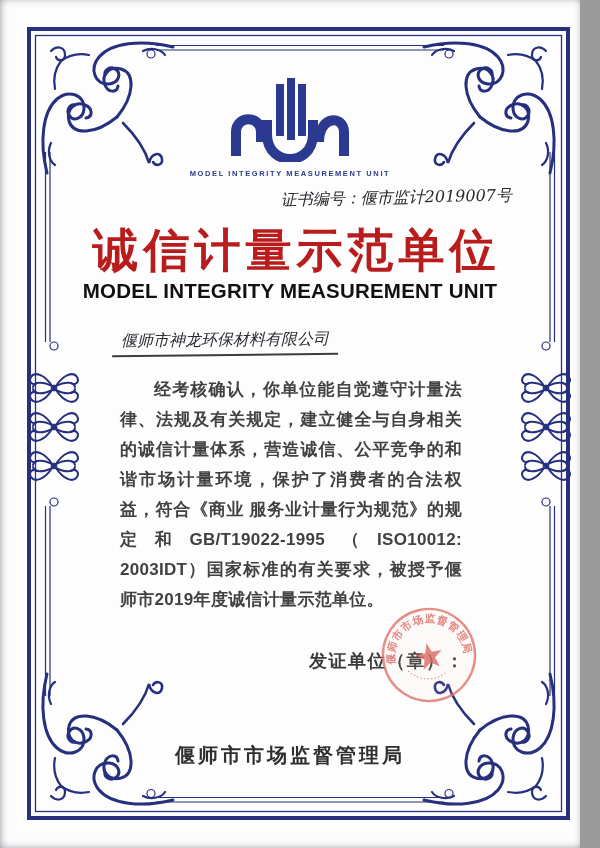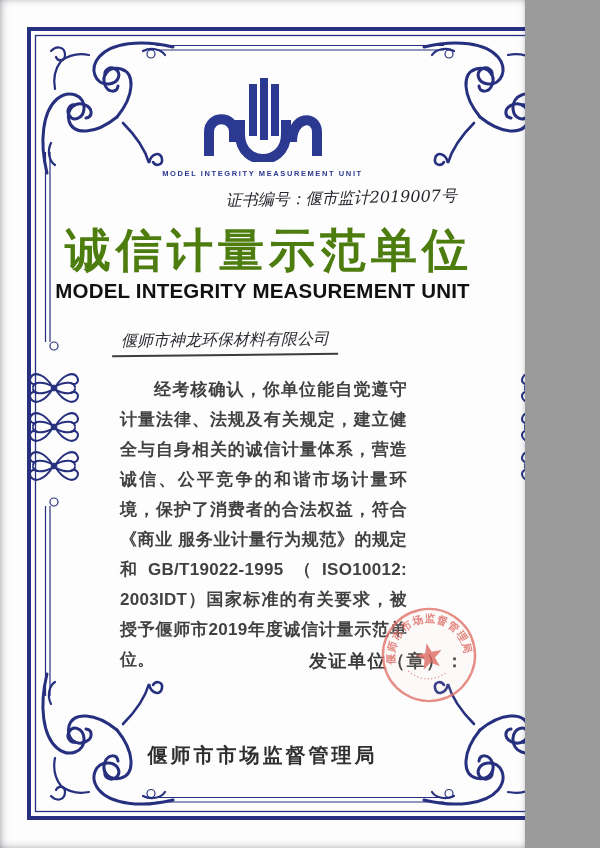--- a/index.html
+++ b/index.html
@@ -1,17 +1,17 @@
 <!DOCTYPE html>
 <html><head>
 <meta charset="utf-8">
 <style>
   html,body{margin:0;padding:0;background:#9b9b9b;}
   .page{
-    position:relative;width:525px;height:848px;background:#fdfdfd;
+    position:relative;width:580px;height:848px;background:#fdfdfd;
     font-family:"Liberation Sans", sans-serif;overflow:hidden;
     box-shadow:inset 7px 0 9px -7px rgba(40,40,60,.45),
                inset 0 6px 8px -7px rgba(40,40,60,.3),
                inset -5px 0 7px -6px rgba(40,40,60,.3),
                inset 0 -7px 9px -7px rgba(40,40,60,.35);
   }
   .frame{position:absolute;left:0;top:0;z-index:1;pointer-events:none;}
   .content{position:relative;z-index:2;}
   .logo-wrap{padding-top:78px;text-align:center;}
   .logo-caption{
@@ -19,21 +19,21 @@
     letter-spacing:1.6px;color:#2b3990;
   }
   .cert-no{
     margin-top:12px;text-align:right;padding-right:68px;
     font-family:"DejaVu Serif", serif;font-style:italic;
     font-size:16px;color:#26262c;transform:rotate(-1.2deg);
   }
   .title{
     margin:14px 0 0;text-align:center;
     font-family:"DejaVu Serif", serif;font-weight:900;
-    font-size:46px;letter-spacing:5px;color:#4d7c0f;line-height:1.1;padding-left:13px;
+    font-size:46px;letter-spacing:5px;color:#b91c1c;line-height:1.1;padding-left:13px;
   }
   .subtitle{
     margin:3px 0 0;text-align:center;font-weight:800;
     font-size:20.5px;letter-spacing:.2px;color:#111;
   }
   .company{
     margin:27px 0 0 112px;width:226px;text-align:center;
     font-family:"DejaVu Serif", serif;font-style:italic;
     font-size:16px;color:#2c2c33;border-bottom:2px solid #3c3c42;
     padding-bottom:3px;transform:rotate(-.6deg);

